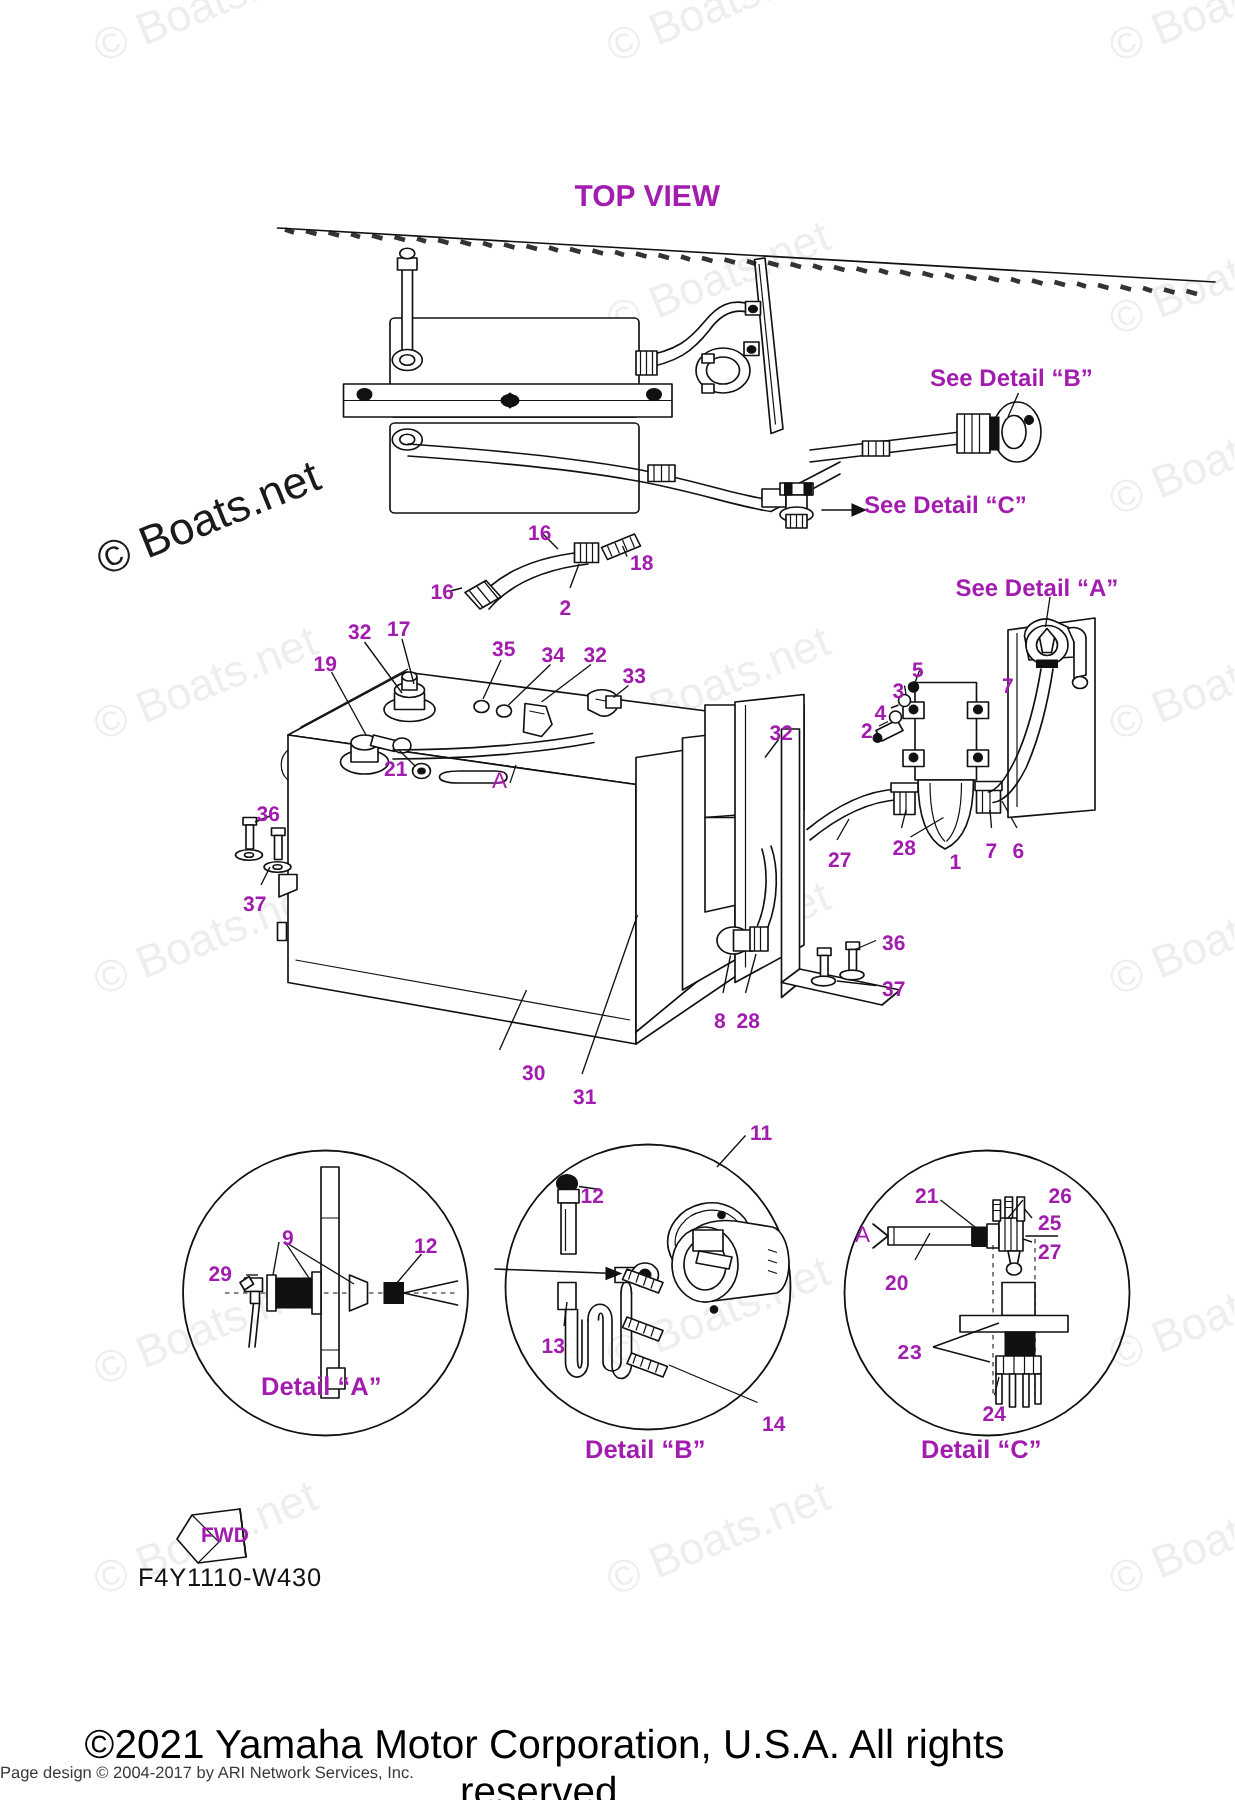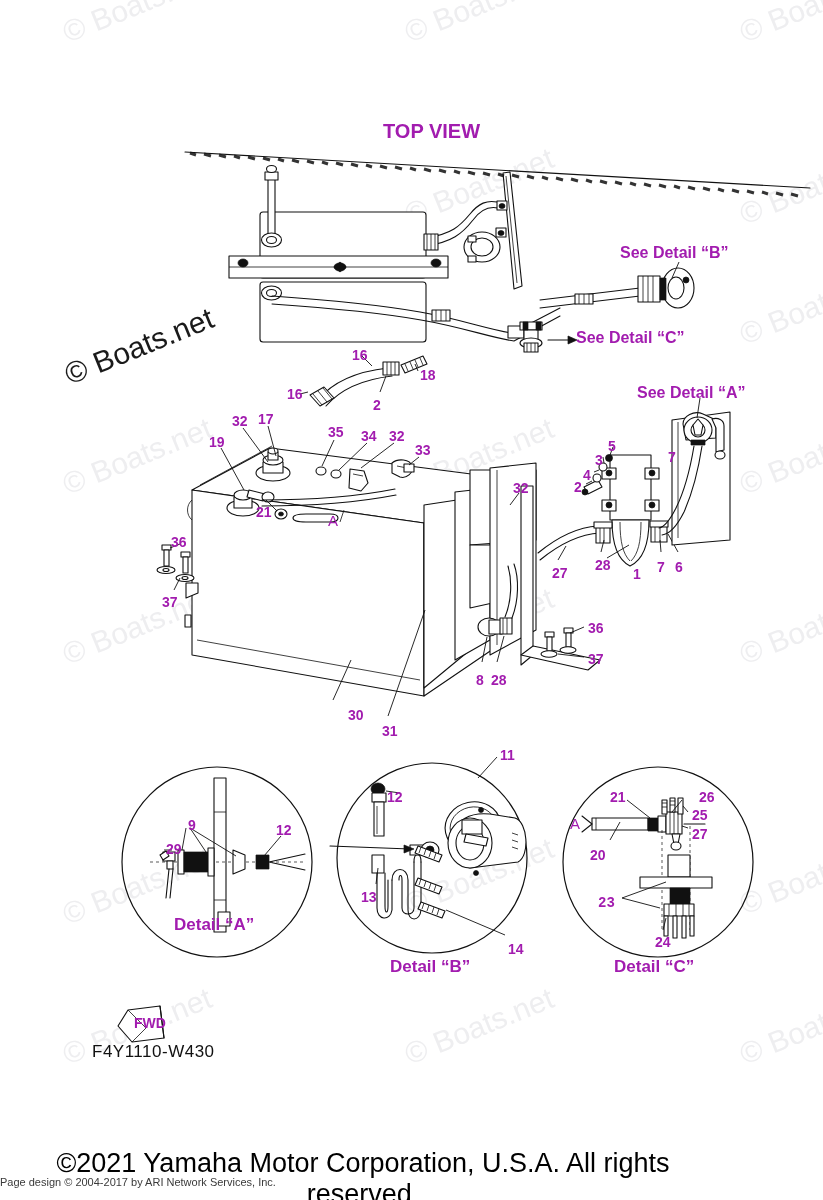--- a/index.html
+++ b/index.html
@@ -580,21 +580,21 @@
       <div class="lbl callout" style="left: 552px; top: 566px;">27</div>
       <div class="lbl callout" style="left: 595px; top: 558px;">28</div>
       <div class="lbl callout" style="left: 633px; top: 567px;">1</div>
       <div class="lbl callout" style="left: 657px; top: 560px;">7</div>
       <div class="lbl callout" style="left: 675px; top: 560px;">6</div>
       <div class="lbl callout" style="left: 574px; top: 480px;">2</div>
       <div class="lbl callout" style="left: 583px; top: 468px;">4</div>
       <div class="lbl callout" style="left: 595px; top: 453px;">3</div>
       <div class="lbl callout" style="left: 608px; top: 439px;">5</div>
       <div class="lbl callout" style="left: 668px; top: 450px;">7</div>
-      <div class="lbl callout" style="left: 166px; top: 842px;">29</div>
+      <div class="lbl callout" style="left: 139px; top: 842px;">29</div>
       <div class="lbl callout" style="left: 188px; top: 818px;">9</div>
       <div class="lbl callout" style="left: 276px; top: 823px;">12</div>
       <div class="lbl callout" style="left: 500px; top: 748px;">11</div>
       <div class="lbl callout" style="left: 387px; top: 790px;">12</div>
       <div class="lbl callout" style="left: 361px; top: 890px;">13</div>
       <div class="lbl callout" style="left: 508px; top: 942px;">14</div>
       <div class="lbl callout" style="left: 610px; top: 790px;">21</div>
       <div class="lbl callout" style="left: 683px; top: 790px; margin-left: 16px;">26</div>
       <div class="lbl callout" style="left: 692px; top: 808px;">25</div>
       <div class="lbl callout" style="left: 692px; top: 827px;">27</div>

